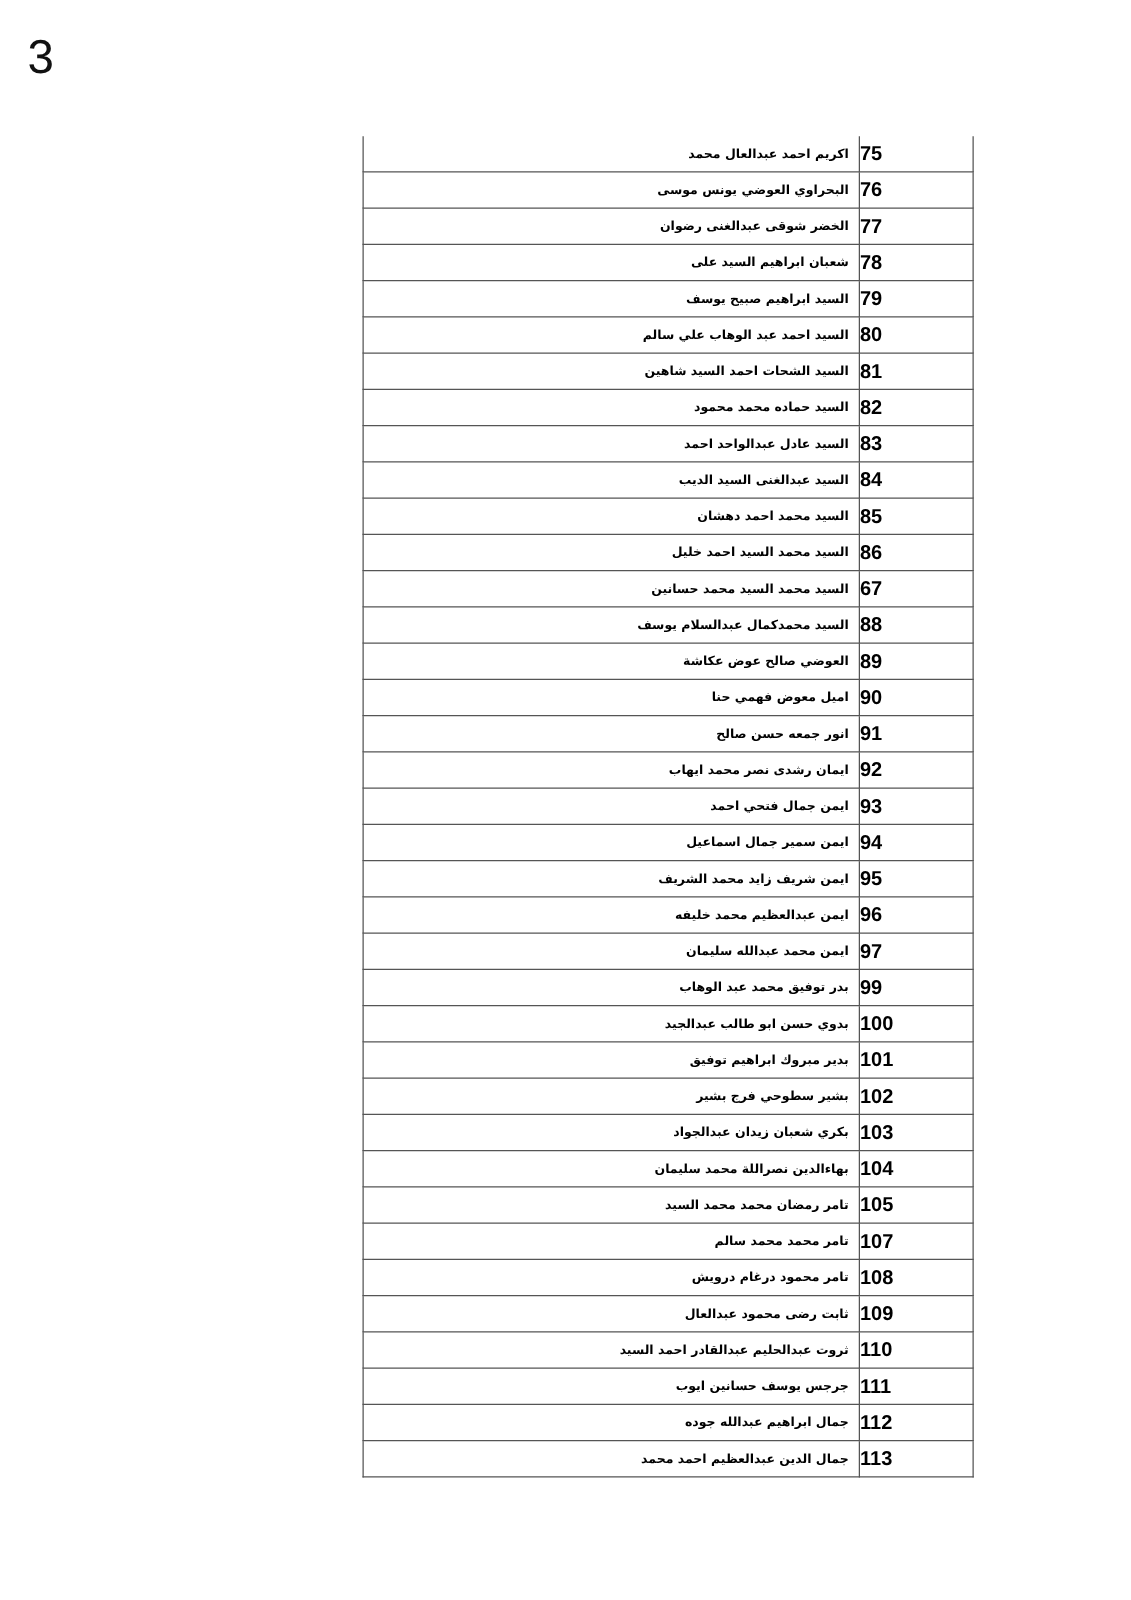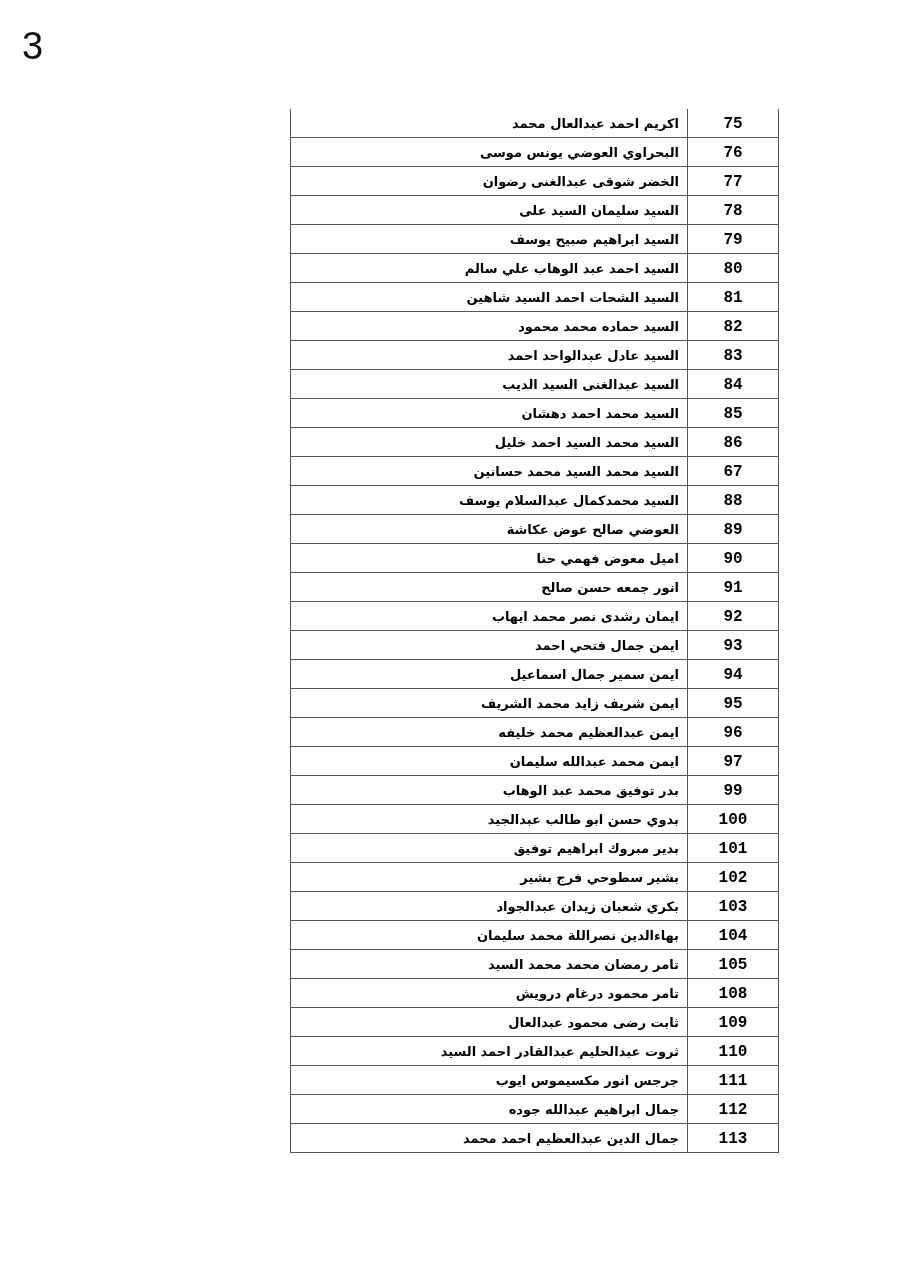--- a/index.html
+++ b/index.html
@@ -43,28 +43,27 @@
       border-bottom: 1px solid #555;
       vertical-align: middle;
     }
     table.names td.name-cell {
       width: 388px;
       direction: rtl;
       text-align: right;
       padding-right: 8px;
       font-family: "DejaVu Sans", sans-serif;
       font-weight: bold;
-      font-size: 13px;
+      font-size: 10px;
       white-space: nowrap;
       margin-left: 28px;
     }
     table.names td.num-cell {
       width: 90px;
-      text-align: center;
-      font-family: Liberation Mono, monospace;
+      font-family: Liberation Sans, sans-serif;
       font-weight: bold;
       font-size: 16px;
       padding-top: 2px;
     }
   </style>
 </head>
 <body>
 
 <div class="page-number">3</div>
 
@@ -77,21 +76,21 @@
         </tr>
         <tr>
           <td class="name-cell">البحراوي العوضي يونس موسى</td>
           <td class="num-cell">76</td>
         </tr>
         <tr>
           <td class="name-cell">الخضر شوقى عبدالغنى رضوان</td>
           <td class="num-cell">77</td>
         </tr>
         <tr>
-          <td class="name-cell">السيد سليمان السيد على</td>
+          <td class="name-cell">شعبان ابراهيم السيد على</td>
           <td class="num-cell">78</td>
         </tr>
         <tr>
           <td class="name-cell">السيد ابراهيم صبيح يوسف</td>
           <td class="num-cell">79</td>
         </tr>
         <tr>
           <td class="name-cell">السيد احمد عبد الوهاب علي سالم</td>
           <td class="num-cell">80</td>
         </tr>
@@ -185,33 +184,37 @@
         </tr>
         <tr>
           <td class="name-cell">بهاءالدين نصراللة محمد سليمان</td>
           <td class="num-cell">104</td>
         </tr>
         <tr>
           <td class="name-cell">تامر رمضان محمد محمد السيد</td>
           <td class="num-cell">105</td>
         </tr>
         <tr>
+          <td class="name-cell">تامر محمد محمد سالم</td>
+          <td class="num-cell">107</td>
+        </tr>
+        <tr>
           <td class="name-cell">تامر محمود درغام درويش</td>
           <td class="num-cell">108</td>
         </tr>
         <tr>
           <td class="name-cell">ثابت رضى محمود عبدالعال</td>
           <td class="num-cell">109</td>
         </tr>
         <tr>
           <td class="name-cell">ثروت عبدالحليم عبدالقادر احمد السيد</td>
           <td class="num-cell">110</td>
         </tr>
         <tr>
-          <td class="name-cell">جرجس انور مكسيموس ايوب</td>
+          <td class="name-cell">جرجس يوسف حسانين ايوب</td>
           <td class="num-cell">111</td>
         </tr>
         <tr>
           <td class="name-cell">جمال ابراهيم عبدالله جوده</td>
           <td class="num-cell">112</td>
         </tr>
         <tr>
           <td class="name-cell">جمال الدين عبدالعظيم احمد محمد</td>
           <td class="num-cell">113</td>
         </tr>

